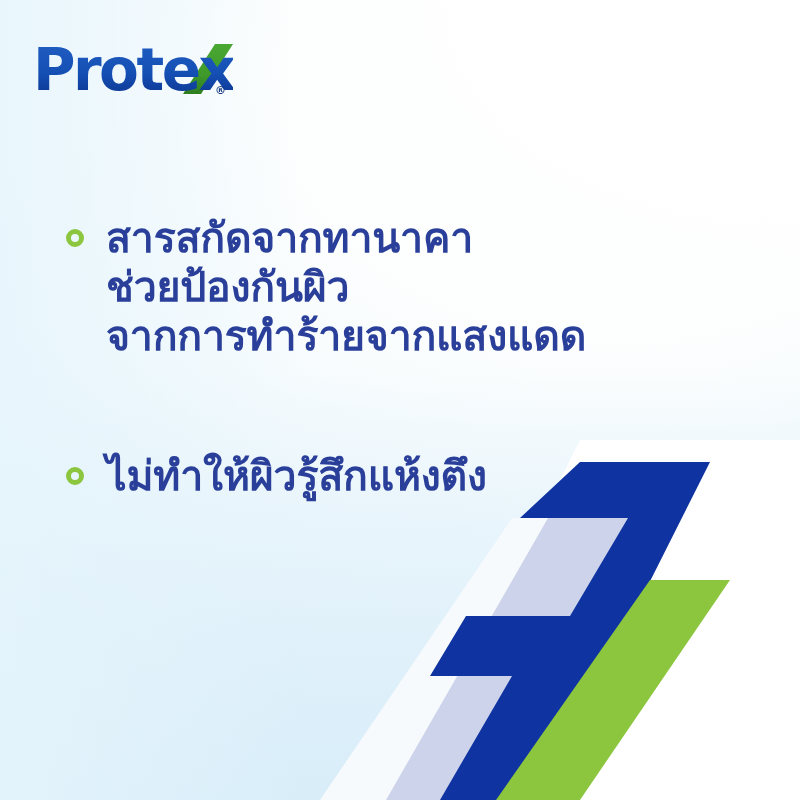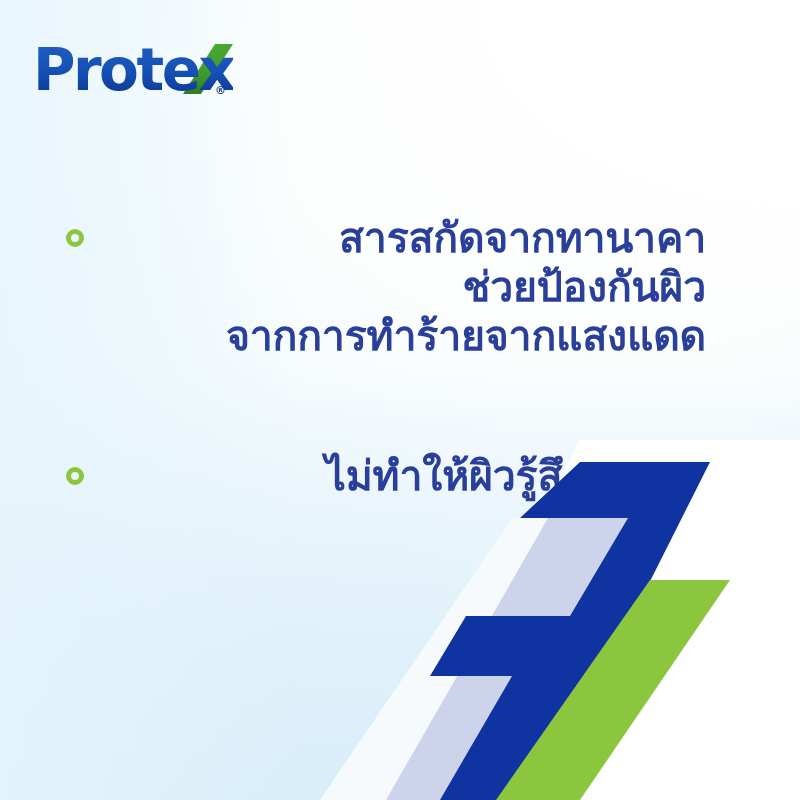--- a/index.html
+++ b/index.html
@@ -61,21 +61,20 @@
   
   .bullets {
     position: absolute;
     left: 66px;
     top: 214px;
     width: 640px;
   }
   .bullet-row {
     display: flex;
     align-items: flex-start;
-    text-align: right;
   }
 
   .bullet-marker {
     flex: 0 0 auto;
     width: 18px;
     height: 18px;
     border-radius: 50%;
     border: 5px solid #8cc63f;
     box-sizing: border-box;
     background: transparent;

